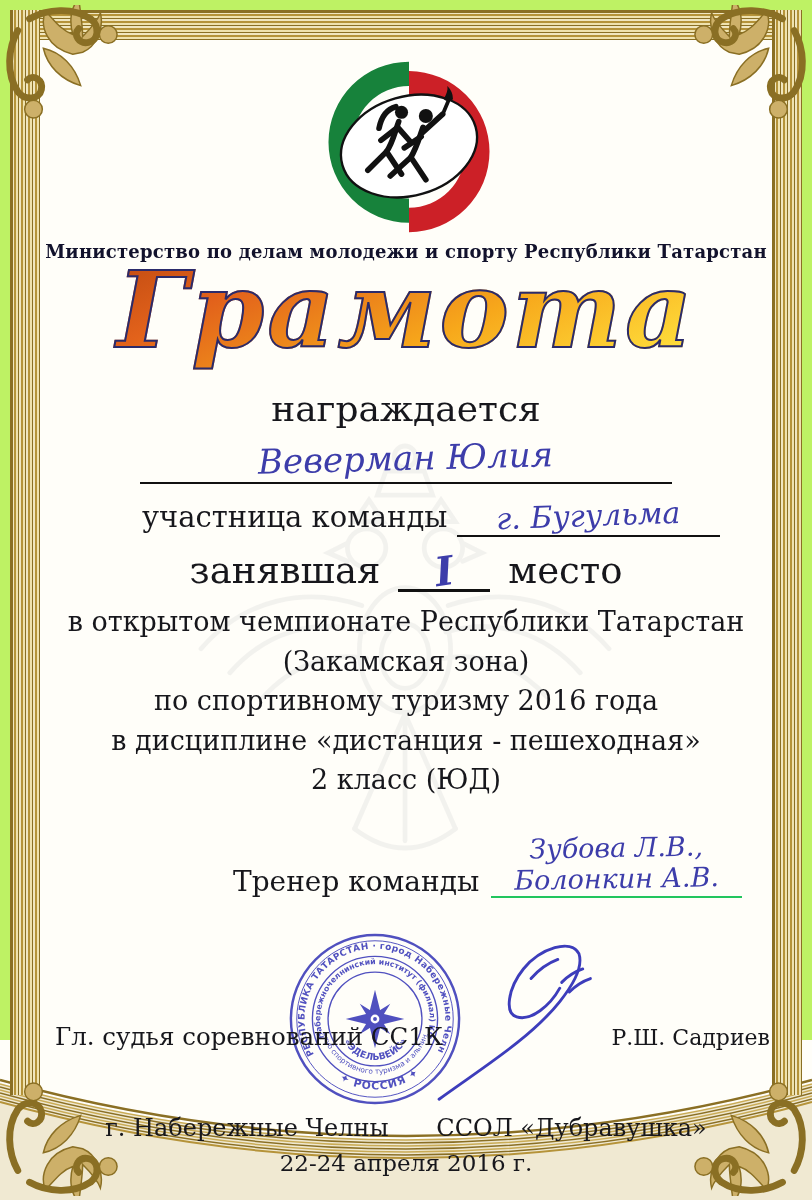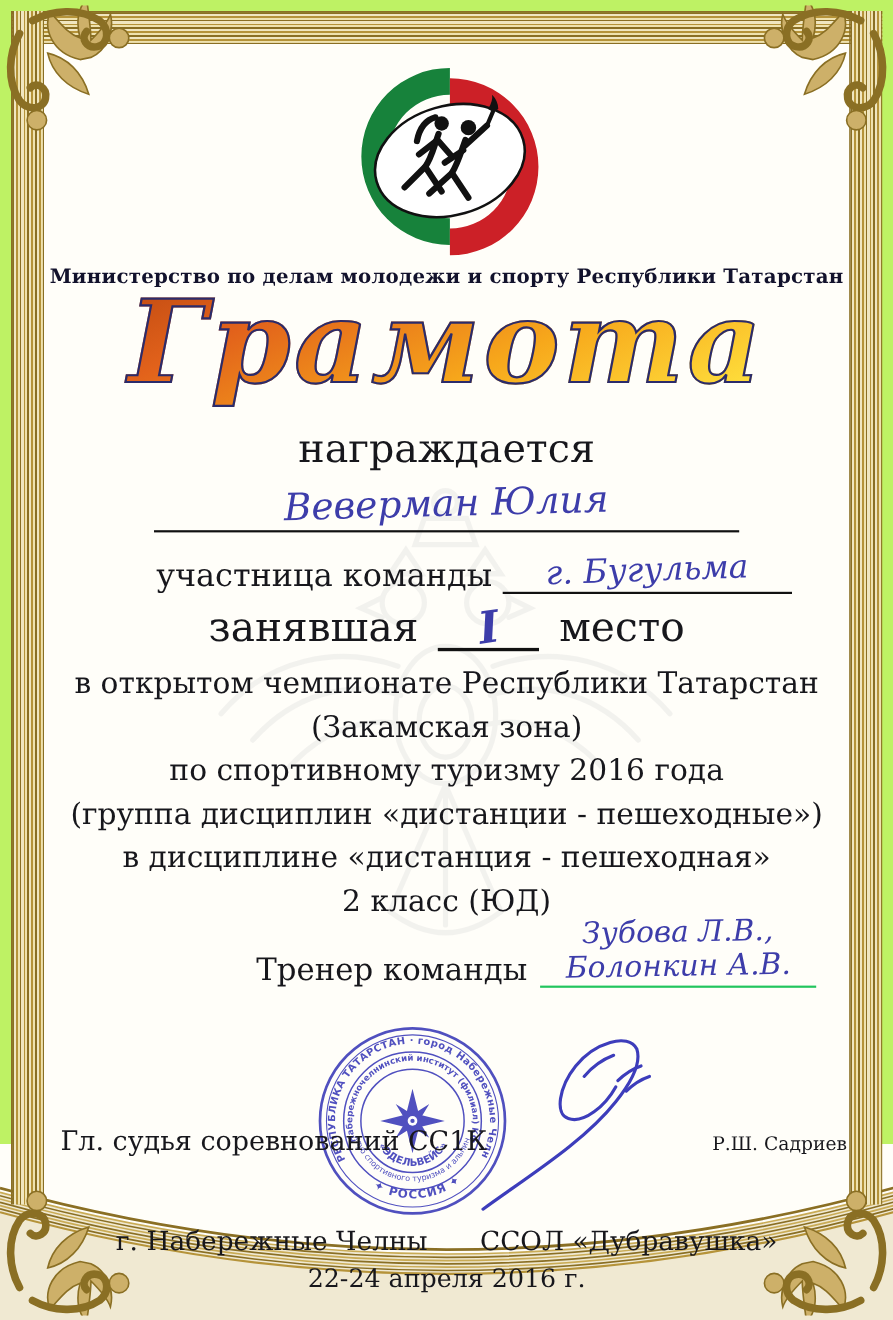--- a/index.html
+++ b/index.html
@@ -36,42 +36,42 @@
     letter-spacing:3px;
     background:linear-gradient(155deg,#b3410e 5%,#e2621b 30%,#f7a81b 58%,#ffe23e 85%);
     -webkit-background-clip:text; background-clip:text; color:#ef8c12;
     -webkit-text-fill-color:transparent; -webkit-text-stroke:2px #2b2b6b;}
   .awarded{top:388px; font-size:36px;}
   .hand{color:#3d3daa; font-style:italic; font-family:"DejaVu Serif", serif;}
   .name-line{position:absolute; left:140px; width:532px; top:438px; height:44px;
     border-bottom:2.5px solid #111; text-align:center;}
   .name-line .hand{font-size:34px; display:inline-block; transform:rotate(-1.5deg);}
   .team-row{position:absolute; left:142px; right:92px; top:500px; height:40px;
-    display:flex; align-items:flex-end;}
+    display:flex; align-items:flex-start;}
   .team-row .label{font-size:29px; white-space:nowrap; padding-right:10px;}
   .team-row .slot{flex:1; border-bottom:2px solid #111; text-align:center;}
   .team-row .hand{font-size:30px; display:inline-block; transform:translateY(-2px) rotate(-2deg);}
   .place-row{position:absolute; left:0; right:0; top:546px; height:46px;
     display:flex; justify-content:center; align-items:flex-end; gap:18px;}
   .place-row .big{font-size:37px;}
   .place-row .slot{width:92px; border-bottom:3px solid #111; text-align:center;}
   .place-row .hand{font-size:40px; font-weight:bold; display:inline-block; transform:translateY(5px) rotate(-8deg);}
   .event{top:602px; font-size:27px; line-height:39.5px;}
   .trainer-row{position:absolute; left:185px; right:70px; top:858px; height:40px;
     display:flex; align-items:flex-end;}
   .trainer-row .label{font-size:28px; white-space:nowrap; padding-right:12px;margin-left:48px;}
   .trainer-row .slot{flex:1; border-bottom:2px solid #22c55e; text-align:center;}
   .trainer-row .hand{font-size:27px; display:inline-block; transform:translateY(-2px) rotate(-1deg);}
   .stamp{position:absolute; left:287px; top:931px; width:176px; height:176px; opacity:0.88;}
   .stamp text{font-family:"DejaVu Sans", sans-serif; fill:#3939b8;}
   .signature{position:absolute; left:418px; top:923px; width:182px; height:182px;}
   .judge-row{position:absolute; left:55px; right:42px; top:1022px;
     display:flex; justify-content:space-between; align-items:baseline;}
   .judge-row .label{font-size:24.5px;}
-  .judge-row .name{font-size:17px;}
+  .judge-row .name{font-size:22px;}
   .footer-city{top:1114px; font-size:24px;}
   .footer-city span{margin:0 20px;}
   .footer-date{top:1150px; font-size:23px;}
 </style>
 </head>
 <body>
 
 <div class="cert">
 
   <div class="inner"></div>
@@ -192,21 +192,20 @@
     <span class="slot">
       <span class="hand">I</span>
     </span>
     <span class="big">место</span>
   </div>
 
   <div class="abs event">
     <div>в открытом чемпионате Республики Татарстан</div>
     <div>(Закамская зона)</div>
     <div>по спортивному туризму 2016 года</div>
-    <div>(группа дисциплин «дистанции - пешеходные»)</div>
     <div>в дисциплине «дистанция - пешеходная»</div>
     <div>2 класс (ЮД)</div>
   </div>
 
   <div class="trainer-row">
     <span class="label">Тренер команды</span>
     <span class="slot">
       <span class="hand">Зубова Л.В., Болонкин А.В.</span>
     </span>
   </div>

